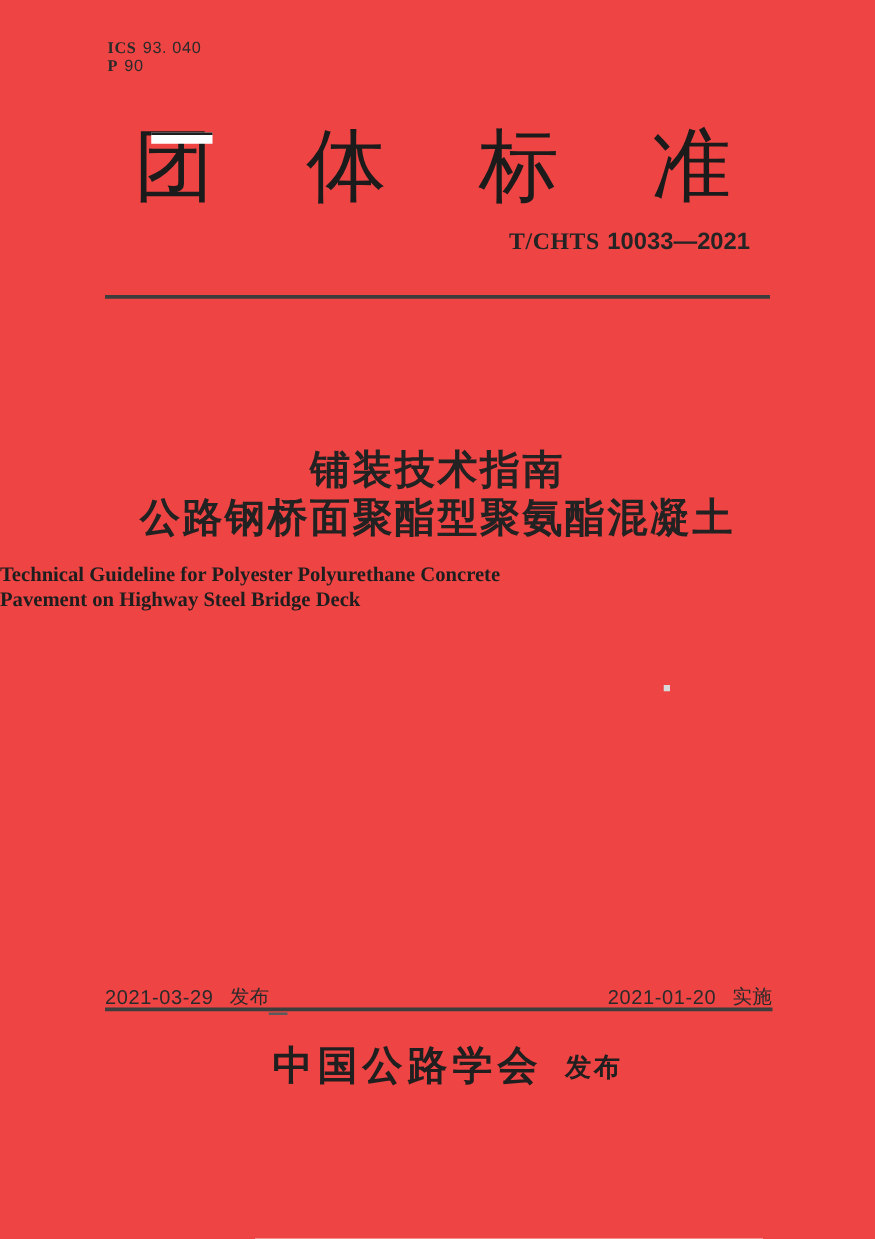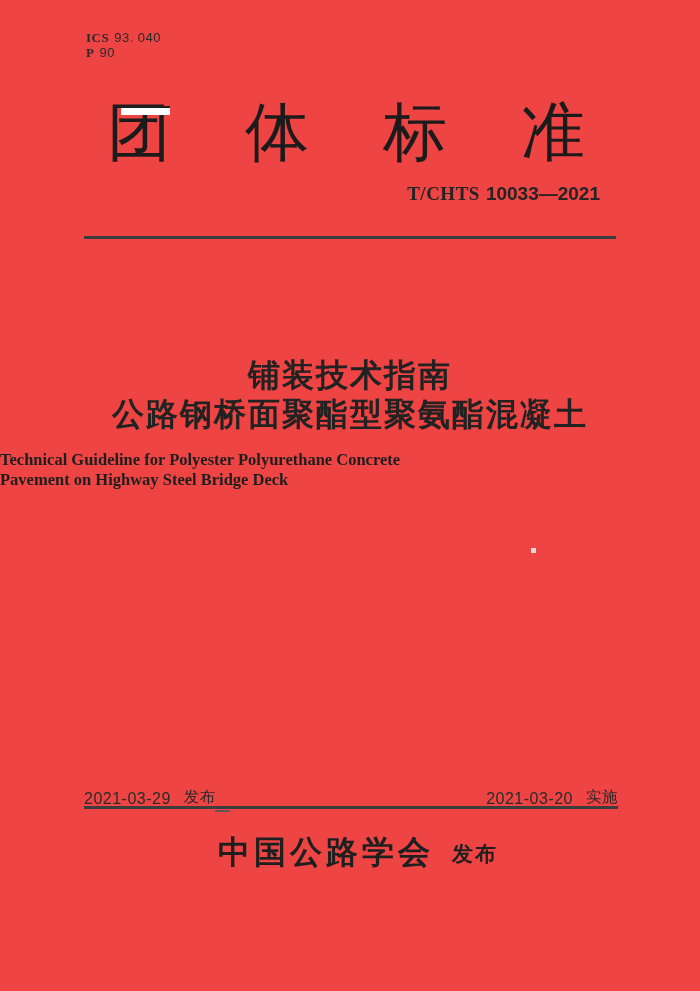--- a/index.html
+++ b/index.html
@@ -212,21 +212,21 @@
   </div>
 
   <div class="artifact-dot"></div>
 
   <div class="dates">
     <div class="date-group">
       <span>2021-03-29</span>
       <span class="cjk">发布</span>
     </div>
     <div class="date-group">
-      <span>2021-03-20</span>
+      <span>2021-01-20</span>
       <span class="cjk">实施</span>
     </div>
   </div>
 
   <div class="rule rule-bottom"></div>
   <div class="artifact-dash"></div>
 
   <div class="publisher">
     <span class="pub-name">中国公路学会</span>
     <span class="pub-label">发布</span>

